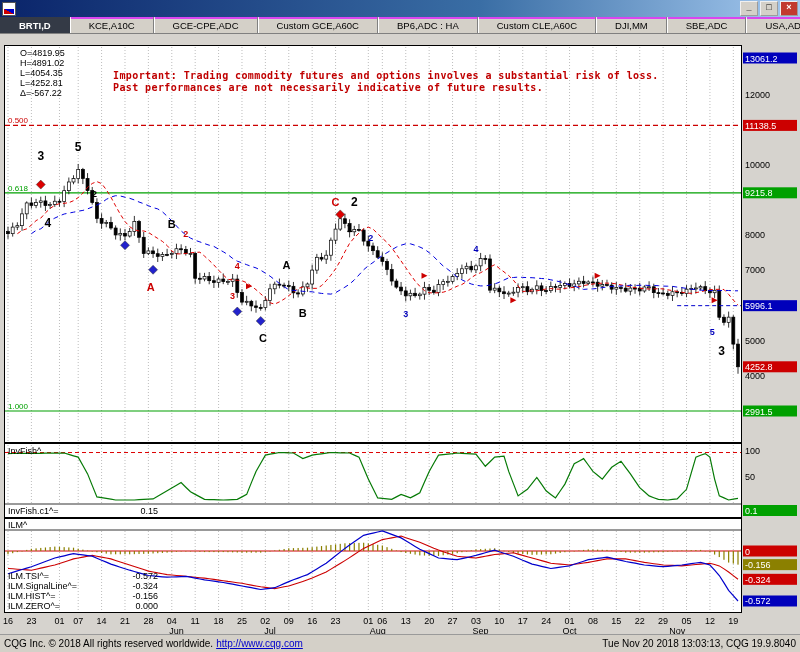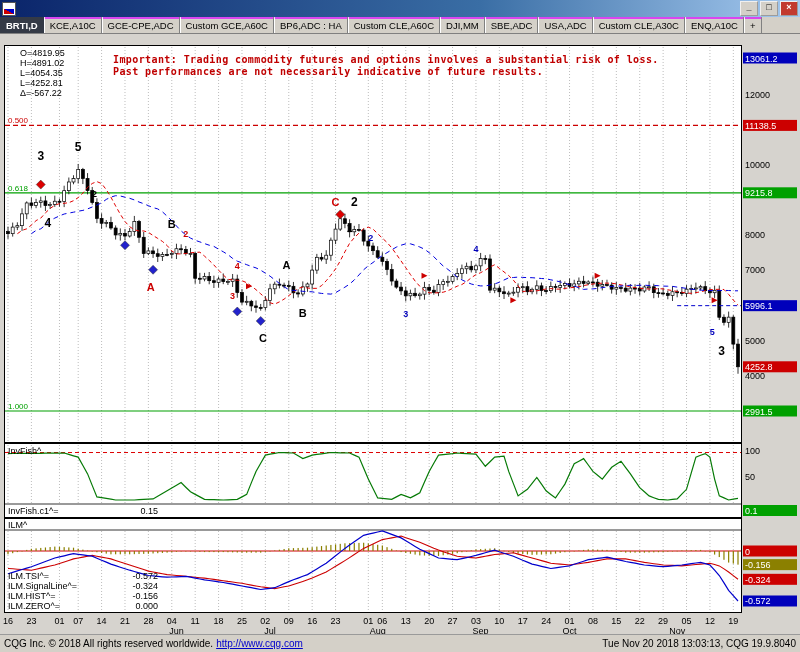--- a/index.html
+++ b/index.html
@@ -12,29 +12,29 @@
        margin-right:4px;flex:0 0 auto;position:relative;}
   .titlebar .appicon::after{content:"";position:absolute;left:1px;right:1px;bottom:1px;height:5px;
        background:linear-gradient(to top right,#c00 50%,#00c 50%);}
   .titlebar .tspacer{flex:1;}
   .winbtn{width:16px;height:13px;margin-left:2px;background:#d4d0c8;
        border:1px outset #f0f0f0;color:#000;font-size:9px;line-height:11px;
        text-align:center;font-weight:bold;cursor:default;}
   .winbtn.close{background:#c23a2f;color:#fff;}
   .tabs{height:16px;display:flex;align-items:flex-end;background:#d4d0c8;
        border-bottom:1px solid #808080;overflow:hidden;}
-  .tab{height:14px;line-height:14px;padding:0 5px;font-size:9.5px;white-space:nowrap;
+  .tab{height:14px;line-height:14px;padding:0 18px;font-size:9.5px;white-space:nowrap;
        background:#d4d0c8;color:#000;border-top:6px solid #d946ef;border-left:1px solid #fff;
        border-right:1px solid #808080;cursor:default;}
   .tab.active{background:#343a46;color:#fff;border-color:#343a46;font-weight:bold;}
   .chartwrap{position:relative;width:800px;height:600px;}
   .chartwrap svg{display:block;}
   svg text{font-family:"Liberation Sans",sans-serif;}
   .quote{position:absolute;left:20px;top:14px;font-size:9px;line-height:10px;color:#000;z-index:5;}
-  .disclaimer{position:absolute;left:113px;top:20px;z-index:5;color:#c00000;
+  .disclaimer{position:absolute;left:113px;top:36px;z-index:5;color:#c00000;
        font:bold 10px "DejaVu Sans Mono",monospace;letter-spacing:0.4px;line-height:11.5px;white-space:nowrap;}
   .statusbar{position:absolute;left:0;right:0;bottom:0;height:17px;background:#d4d0c8;
        border-top:1px solid #9a9a9a;display:flex;align-items:center;font-size:10px;padding:0 4px;color:#000;}
   .statusbar .sspacer{flex:1;}
   .statusbar a{color:#0000cc;text-decoration:underline;margin-left:3px;}
 </style>
 </head>
 <body>
 
 <div class="titlebar">

